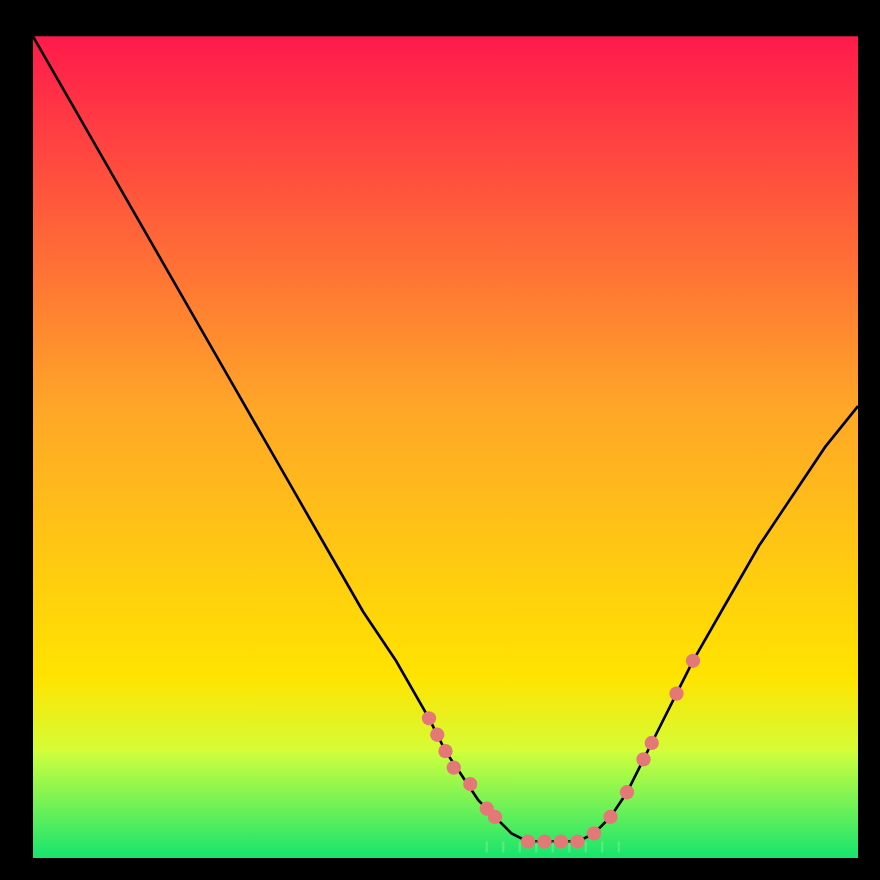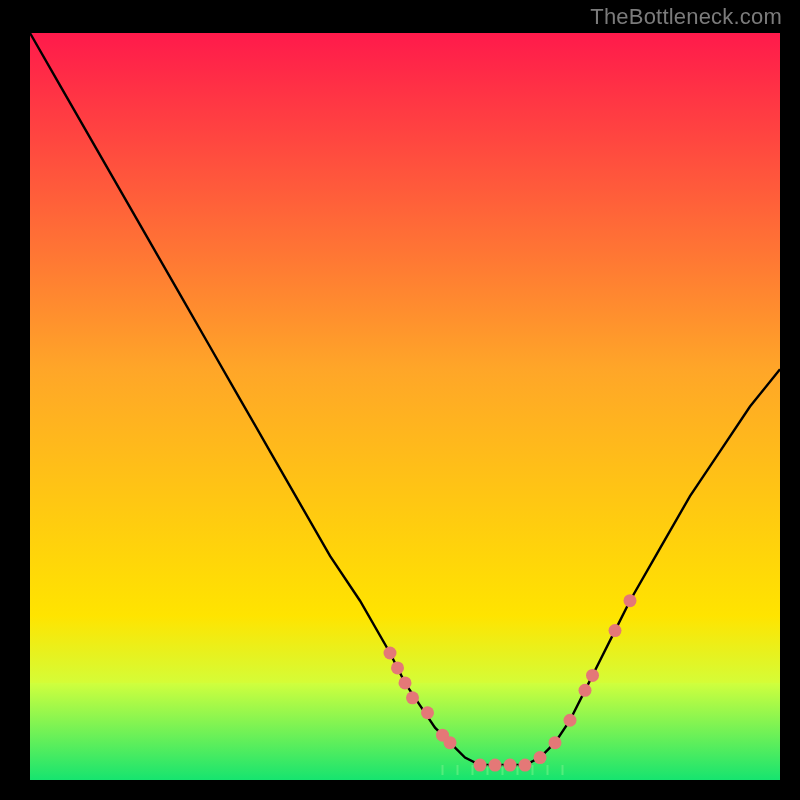--- a/index.html
+++ b/index.html
@@ -3,21 +3,20 @@
 <meta charset="utf-8">
 <style>
   html,body{margin:0;padding:0;width:800px;height:800px;background:#000;overflow:hidden;}
   .wrap{position:relative;width:800px;height:800px;}
   .watermark{position:absolute;top:4px;right:18px;color:#7b7b7b;font:22px Arial,Helvetica,sans-serif;letter-spacing:.2px;z-index:5;}
   svg{position:absolute;left:0;top:0;}
 </style>
 </head>
 <body>
 <div class="wrap">
-  <div class="watermark">TheBottleneck.com</div>
   <svg id="chart-svg" width="800" height="800" viewBox="0 0 800 800">
       <defs>
         <linearGradient id="bg" x1="0" y1="0" x2="0" y2="1">
           <stop offset="0%" stop-color="#ff1a4b"></stop>
           <stop offset="45%" stop-color="#ffa628"></stop>
           <stop offset="78%" stop-color="#ffe400"></stop>
           <stop offset="88%" stop-color="#d0ff3d"></stop>
         </linearGradient>
         <linearGradient id="band" x1="0" y1="0" x2="0" y2="1">
           <stop offset="0%" stop-color="#d0ff3d"></stop>

